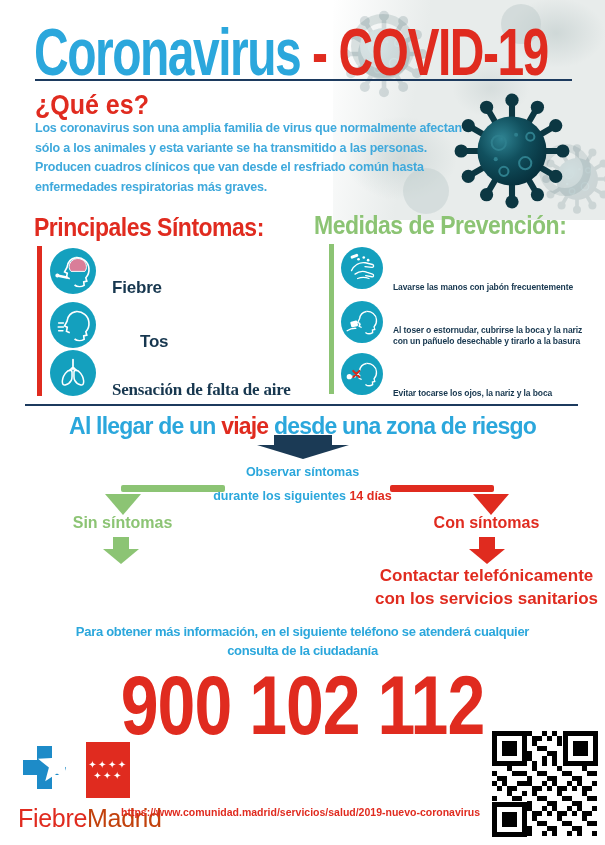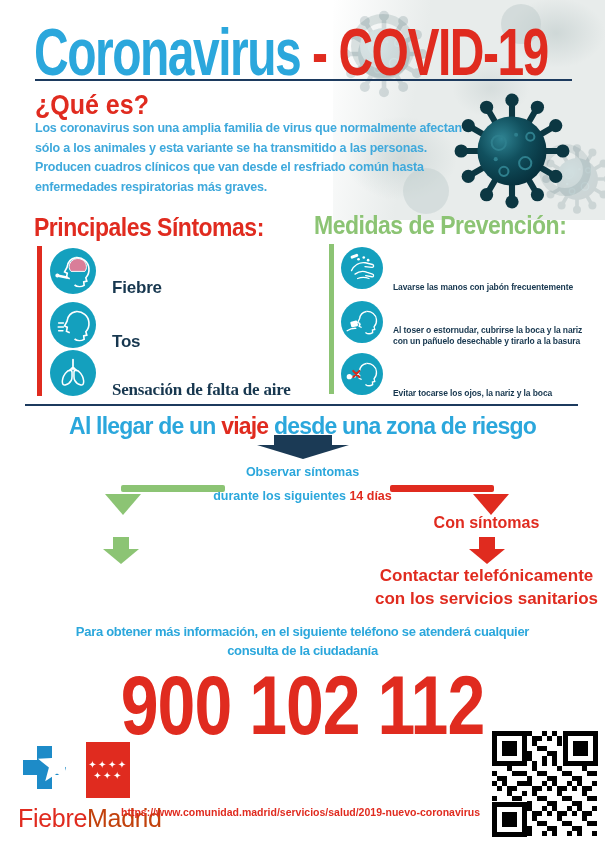--- a/index.html
+++ b/index.html
@@ -40,21 +40,21 @@
   
   .sym-head  { position:absolute; left:34px;  top:212px; font-size:23px; font-weight:bold; color:#E02B1F;
                letter-spacing:-0.5px; transform:scaleY(1.12); transform-origin:left top; }
   .prev-head { position:absolute; left:314px; top:210px; font-size:23px; font-weight:bold; color:#8CC474;
                letter-spacing:-0.5px; transform:scaleY(1.12); transform-origin:left top; z-index:2; }
   .vbar { position:absolute; width:5px; height:150px; }
   .vbar.red   { left:37px;  top:246px; background:#E02B1F; }
   .vbar.green { left:329px; top:244px; background:#8CC474; }
   .item { position:absolute; display:flex; align-items:flex-end; }
   .item .icon { flex:none; }
-  .sym1 { left:50px; top:248px; } .sym2 { left:50px; top:302px; } .sym3 { left:50px; top:350px;font-family:Liberation Serif, serif; }
+  .sym1 { left:50px; top:248px; } .sym2 { left:50px; top:302px;gap:28px; } .sym3 { left:50px; top:350px;font-family:Liberation Serif, serif; }
   .sym-label { margin-left:16px; font-size:17px; font-weight:bold; color:#17374F; letter-spacing:-0.2px; }
   .prev1 { left:341px; top:247px; } .prev2 { left:341px; top:301px; } .prev3 { left:341px; top:353px; }
   .prev-label { margin-left:10px; width:225px; font-size:8.5px; font-weight:bold; color:#17374F;
                 letter-spacing:-0.1px; line-height:11px; white-space:pre-line; }
 
   
   .flow-intro { position:absolute; left:0; right:0; top:413px; text-align:center; font-size:23px;
                 font-weight:bold; letter-spacing:-0.8px; }
   .navy-arrow { position:absolute; left:257px; top:435px; }
   .observar { position:absolute; left:0; right:0; top:460px; text-align:center; font-size:12.5px;
@@ -279,20 +279,21 @@
 
   <svg class="elbow-green" width="122" height="34" viewBox="0 0 122 34">
     <rect x="18" y="2" width="104" height="7" rx="2" fill="#8CC474"></rect>
       <polygon points="2,11 38,11 20,32" fill="#8CC474"></polygon>
   </svg>
   <svg class="elbow-red" width="122" height="34" viewBox="0 0 122 34">
     <rect x="0" y="2" width="104" height="7" rx="2" fill="#E02B1F"></rect>
       <polygon points="83,11 119,11 101,32" fill="#E02B1F"></polygon>
   </svg>
 
+  <div class="sin-label c-green">Sin síntomas</div>
   <div class="con-label c-red">Con síntomas</div>
 
   <svg class="down-arrow-green" width="36" height="27" viewBox="0 0 36 27">
     <rect x="10" y="0" width="16" height="12" fill="#8CC474"></rect>
       <polygon points="0,12 36,12 18,27" fill="#8CC474"></polygon>
   </svg>
   <svg class="down-arrow-red" width="36" height="27" viewBox="0 0 36 27">
     <rect x="10" y="0" width="16" height="12" fill="#E02B1F"></rect>
       <polygon points="0,12 36,12 18,27" fill="#E02B1F"></polygon>
   </svg>

